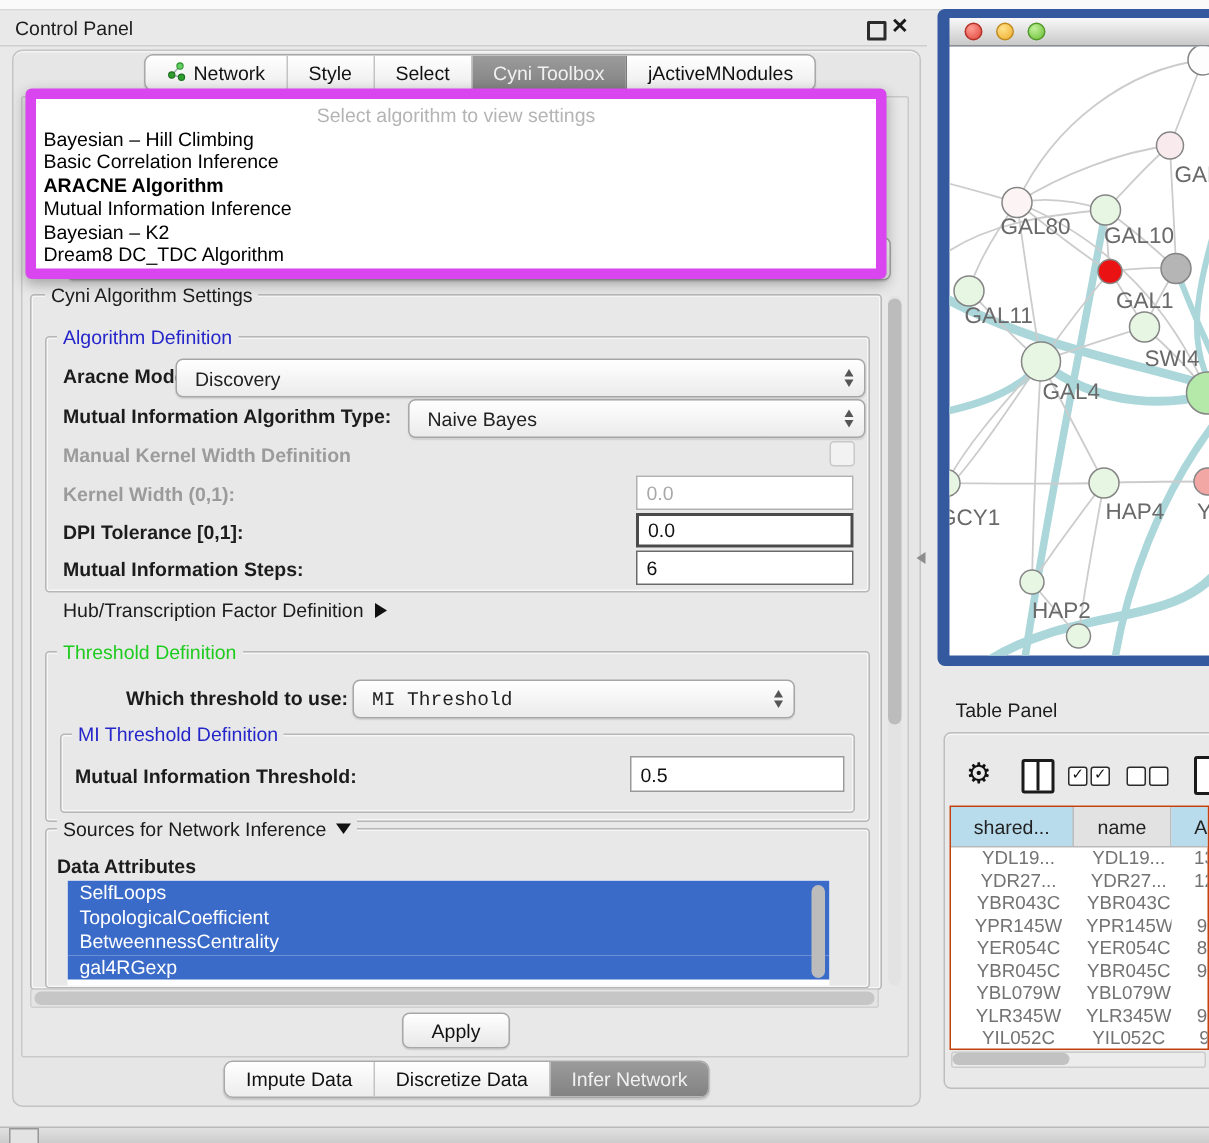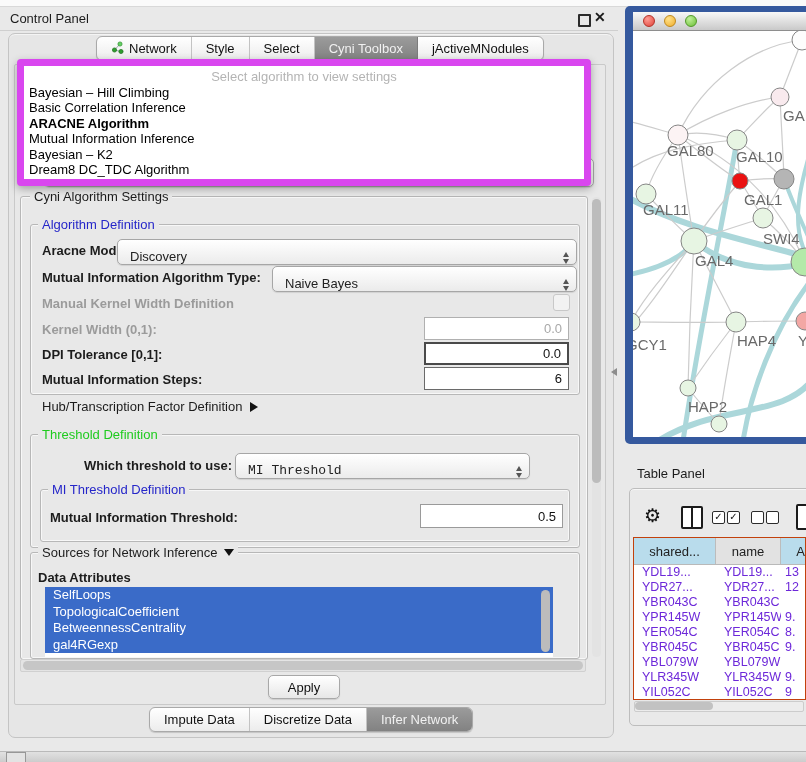--- a/index.html
+++ b/index.html
@@ -24,32 +24,32 @@
   .seg:last-child{border-right:none;}
   .seg.selected{background:linear-gradient(#9b9b9b,#828282);color:#f1f1f1;border-right-color:#7c7c7c;}
   #top-tabs{left:96px;top:36px;}
   #bottom-tabs{left:149px;top:707px;}
   
   #dd-popup{left:17px;top:59px;width:560px;height:113px;background:#ffffff;border:7px solid #d946ef;border-radius:4px;box-shadow:0 3px 9px rgba(0,0,0,.3);z-index:50;overflow:hidden;}
   #dd-placeholder{margin-top:3px;text-align:center;font-size:13px;color:#b4b4b4;line-height:16px;}
   .dd-item{font-size:13px;color:#000000;line-height:15.4px;padding-left:5px;white-space:nowrap;}
   .dd-item.dd-selected{font-weight:bold;}
   
-  .mac-combo{display:flex;align-items:flex-end;border:1px solid #a6a6a6;border-radius:5px;background:linear-gradient(#ffffff,#ebebeb);box-shadow:0 1px 1px rgba(0,0,0,.1);font-size:13px;color:#222;}
+  .mac-combo{display:flex;align-items:center;border:1px solid #a6a6a6;border-radius:5px;background:linear-gradient(#ffffff,#ebebeb);box-shadow:0 1px 1px rgba(0,0,0,.1);font-size:13px;color:#222;}
   .mac-combo .cval{padding-left:12px;white-space:nowrap;overflow:hidden;}
   .stepper{margin-left:auto;display:flex;flex-direction:column;align-items:center;gap:2px;padding-right:7px;}
   .tri-up{width:0;height:0;border-left:3.5px solid transparent;border-right:3.5px solid transparent;border-bottom:5px solid #555;}
   .tri-dn{width:0;height:0;border-left:3.5px solid transparent;border-right:3.5px solid transparent;border-top:5px solid #555;}
   #bg-combo{left:44px;top:158px;width:548px;height:27px;z-index:5;}
   #bg-combo .cval{color:#b8b8b8;}
   
   .group{border:1px solid #b7b7b7;border-radius:3px;box-shadow:inset 0 0 0 1px rgba(255,255,255,.65);}
   .gtitle{position:absolute;background:#e8e8e8;padding:0 4px;font-size:13px;white-space:nowrap;}
   
-  .field{font-family:"Liberation Sans",sans-serif;font-size:13px;text-align:right;padding:0 6px;background:#ffffff;box-sizing:border-box;}
+  .field{font-family:"Liberation Sans",sans-serif;font-size:13px;text-align:left;padding:0 6px;background:#ffffff;box-sizing:border-box;}
   
   .sb-track{background:#e3e3e3;border-radius:5px;}
   .sb-thumb{background:#bcbcbc;border-radius:5px;}
   
   #attr-list{left:45px;top:587px;width:508px;height:70px;background:#ffffff;overflow:hidden;}
   .attr-item{background:#3a6bc8;color:#ffffff;font-size:13px;line-height:16.5px;padding-left:8px;}
   
   #apply-btn{left:268px;top:675px;width:70px;height:22px;border:1px solid #a8a8a8;border-radius:5px;background:linear-gradient(#ffffff,#e7e7e7);font-size:13px;color:#111;display:flex;align-items:center;justify-content:center;box-shadow:0 1px 1px rgba(0,0,0,.12);}
   
   #net-win{left:625px;top:6px;width:190px;height:438px;background:#35599e;border-radius:5px 0 0 5px;}
@@ -67,21 +67,21 @@
   #tp-gear{left:644px;top:504px;font-size:19px;color:#111;}
   #tp-cols-icon{left:681px;top:506px;width:18px;height:19px;border:2px solid #1b1b1b;border-radius:2px;background:#fff;}
   #tp-cols-icon div{position:absolute;left:8px;top:0;width:2px;height:19px;background:#1b1b1b;}
   .cb{position:absolute;width:11px;height:11px;border:1.5px solid #2b2b2b;border-radius:2px;background:#fff;font-size:10px;line-height:10px;text-align:center;color:#111;}
   #tp-doc-icon{left:796px;top:504px;width:16px;height:22px;border:2px solid #1b1b1b;background:#fff;border-radius:2px;}
   #tp-table{left:633px;top:537px;width:173px;height:163px;background:#ffffff;border:1px solid #c2410c;box-sizing:border-box;overflow:hidden;}
   #tp-header{display:flex;height:26px;border-bottom:1px solid #b9b9b9;}
   .tp-th{box-sizing:border-box;border-right:1px solid #bcbcbc;background:#e2e2e2;font-size:13px;color:#222;display:flex;align-items:center;justify-content:center;overflow:hidden;white-space:nowrap;flex:none;}
   .tp-th.hl{background:#b9dcec;}
   .tp-row{display:flex;height:15px;}
-  .tp-td{box-sizing:border-box;font-size:12.5px;color:#6d28d9;white-space:nowrap;overflow:hidden;padding-left:8px;line-height:15px;flex:none;}
+  .tp-td{box-sizing:border-box;font-size:12.5px;color:#737373;white-space:nowrap;overflow:hidden;padding-left:8px;line-height:15px;flex:none;text-align:center;}
   .tp-td:last-child{padding-left:4px;}
   
   #bottom-strip{left:0;top:751px;width:806px;height:11px;background:linear-gradient(#e1e1e1,#cacaca);border-top:1px solid #b9b9b9;}
   #mini-icon{left:6px;top:752px;width:18px;height:10px;border:1px solid #979797;background:#e3e3e3;z-index:10;}
   .checkbox-sq{border:1px solid #c8c8c8;border-radius:3px;background:#f2f2f2;}
   .hub-tri{width:0;height:0;border-top:5px solid transparent;border-bottom:5px solid transparent;border-left:8px solid #111;margin-left:8px;}
   .src-tri{width:0;height:0;border-left:5px solid transparent;border-right:5px solid transparent;border-top:7px solid #111;margin-left:6px;}
 </style>
 </head>
 <body>

